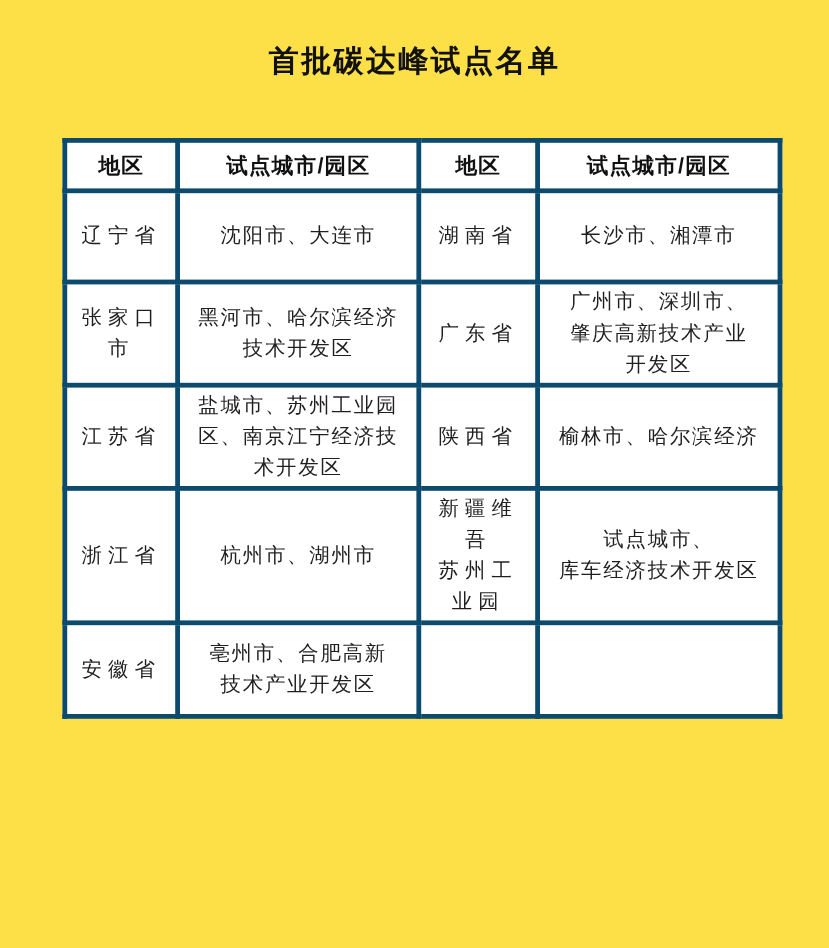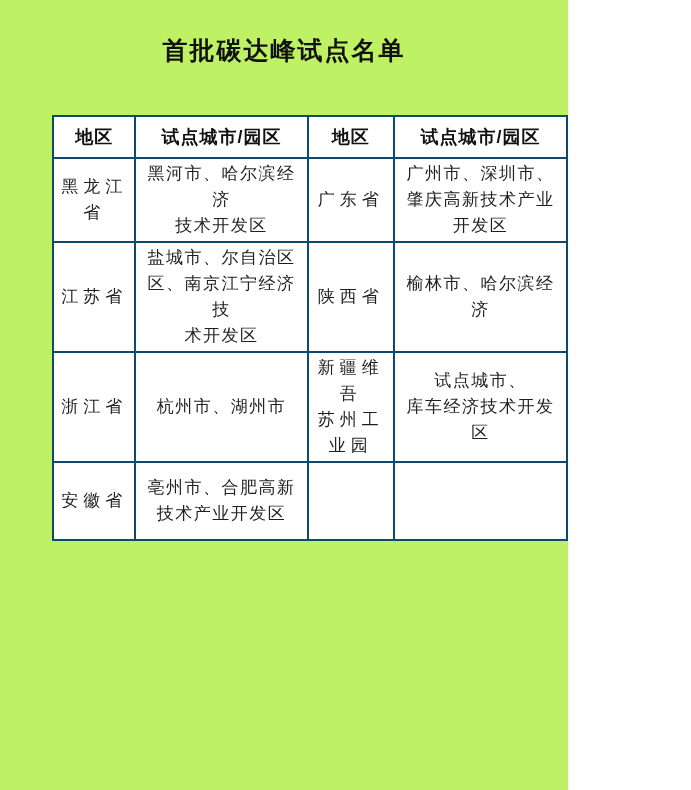--- a/index.html
+++ b/index.html
@@ -2,23 +2,23 @@
 <html><head>
 <meta charset="utf-8">
 <style>
   html, body {
     margin: 0;
     padding: 0;
     background: #ffffff;
   }
   .page {
     position: relative;
-    width: 568px;
+    width: 691px;
     height: 790px;
-    background: #bef264;
+    background: #fde047;
     font-family: "Liberation Serif", "DejaVu Serif", serif;
     color: #1a1a1a;
     overflow: hidden;
   }
   .doc-title {
     position: absolute;
     top: 34px;
     left: 0;
     width: 100%;
     margin: 0;
@@ -32,21 +32,21 @@
   table.pilot-table {
     position: absolute;
     left: 52px;
     top: 115px;
     border-collapse: collapse;
     table-layout: fixed;
     background: #ffffff;
   }
   .pilot-table th,
   .pilot-table td {
-    border: 2px solid #0c4a6e;
+    border: 4px solid #0c4a6e;
     text-align: center;
     vertical-align: middle;
     padding: 2px 4px;
     box-sizing: border-box;
     overflow: hidden;
   }
   .pilot-table th {
     font-family: "Liberation Sans", "DejaVu Sans", sans-serif;
     font-size: 18px;
     font-weight: bold;
@@ -91,32 +91,38 @@
     </colgroup>
     <thead>
       <tr class="header-row">
         <th>地区</th>
         <th>试点城市/园区</th>
         <th>地区</th>
         <th>试点城市/园区</th>
       </tr>
     </thead>
     <tbody>
+      <tr class="row-3">
+        <td class="region-cell">辽宁省</td>
+        <td class="cities-cell">沈阳市、大连市</td>
+        <td class="region-cell">湖南省</td>
+        <td class="cities-cell">长沙市、湘潭市</td>
+      </tr>
       <tr class="row-4">
-        <td class="region-cell">黑龙江省</td>
+        <td class="region-cell">张家口市</td>
         <td class="cities-cell">黑河市、哈尔滨经济
 技术开发区</td>
         <td class="region-cell">广东省</td>
         <td class="cities-cell">广州市、深圳市、
 肇庆高新技术产业
 开发区</td>
       </tr>
       <tr class="row-5">
         <td class="region-cell">江苏省</td>
-        <td class="cities-cell">盐城市、尔自治区
+        <td class="cities-cell">盐城市、苏州工业园
 区、南京江宁经济技
 术开发区</td>
         <td class="region-cell">陕西省</td>
         <td class="cities-cell">榆林市、哈尔滨经济</td>
       </tr>
       <tr class="row-6">
         <td class="region-cell">浙江省</td>
         <td class="cities-cell">杭州市、湖州市</td>
         <td class="region-cell">新疆维吾
 苏州工业园</td>

